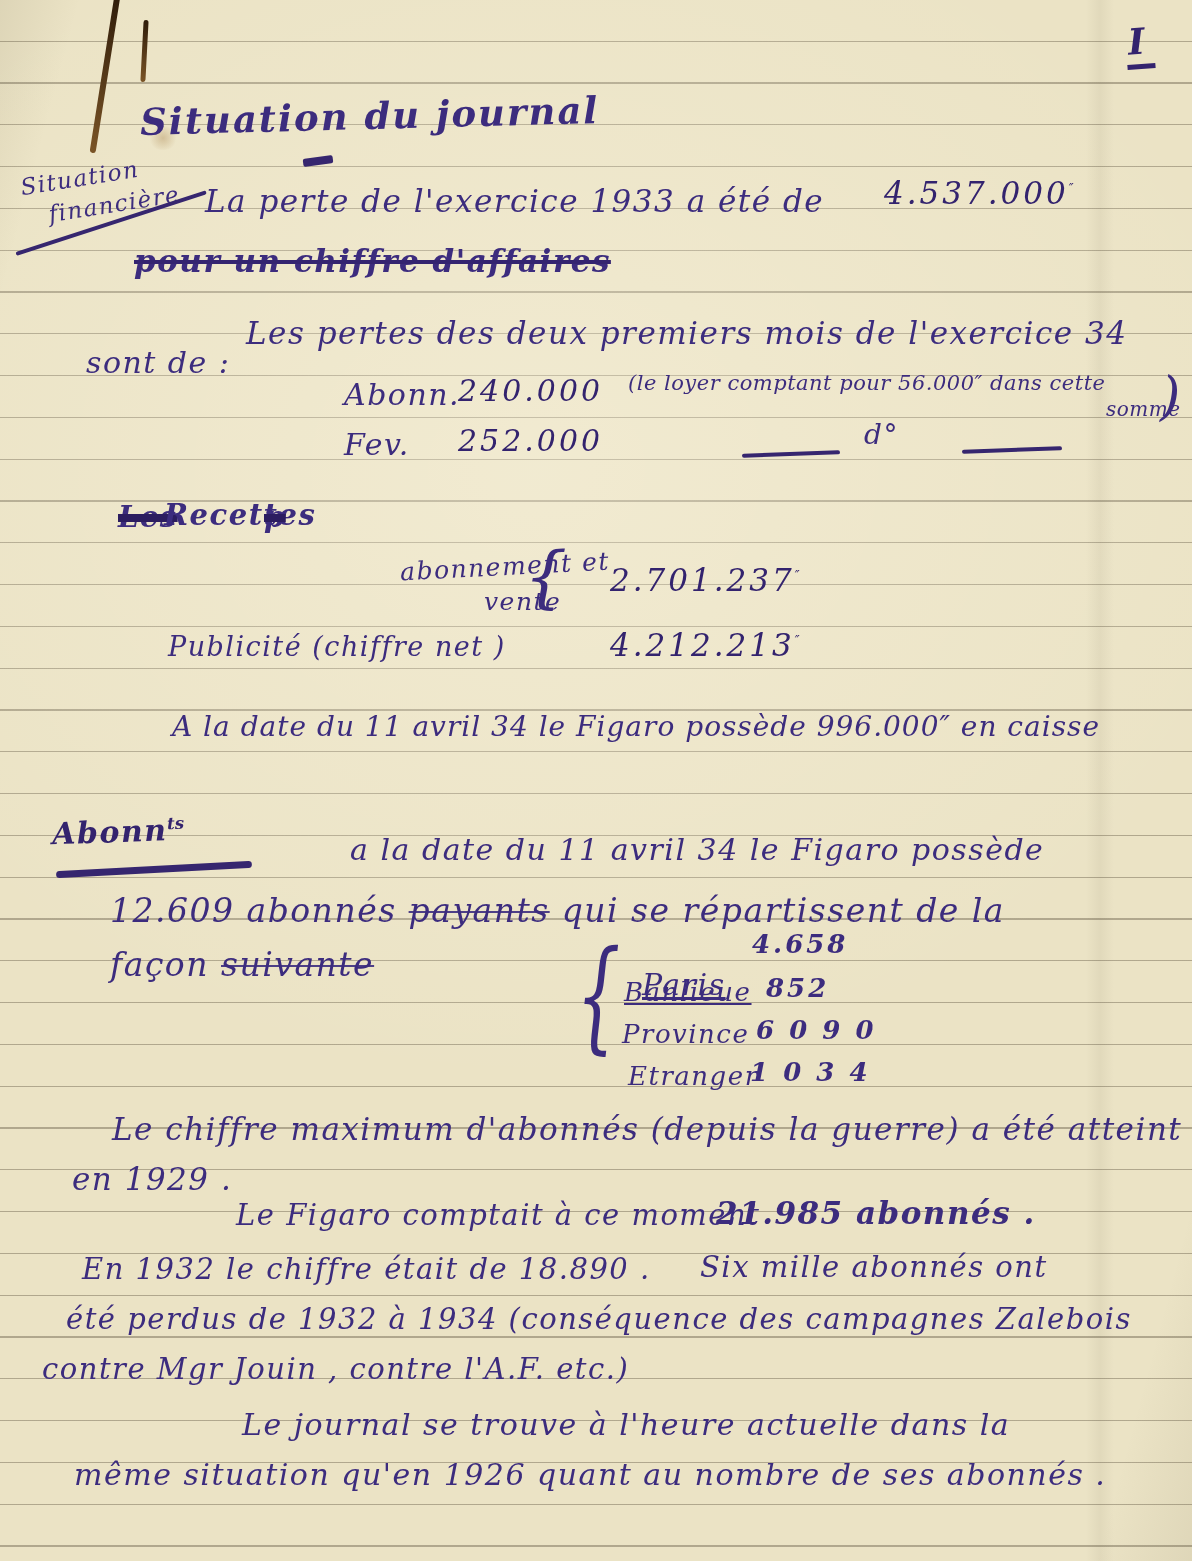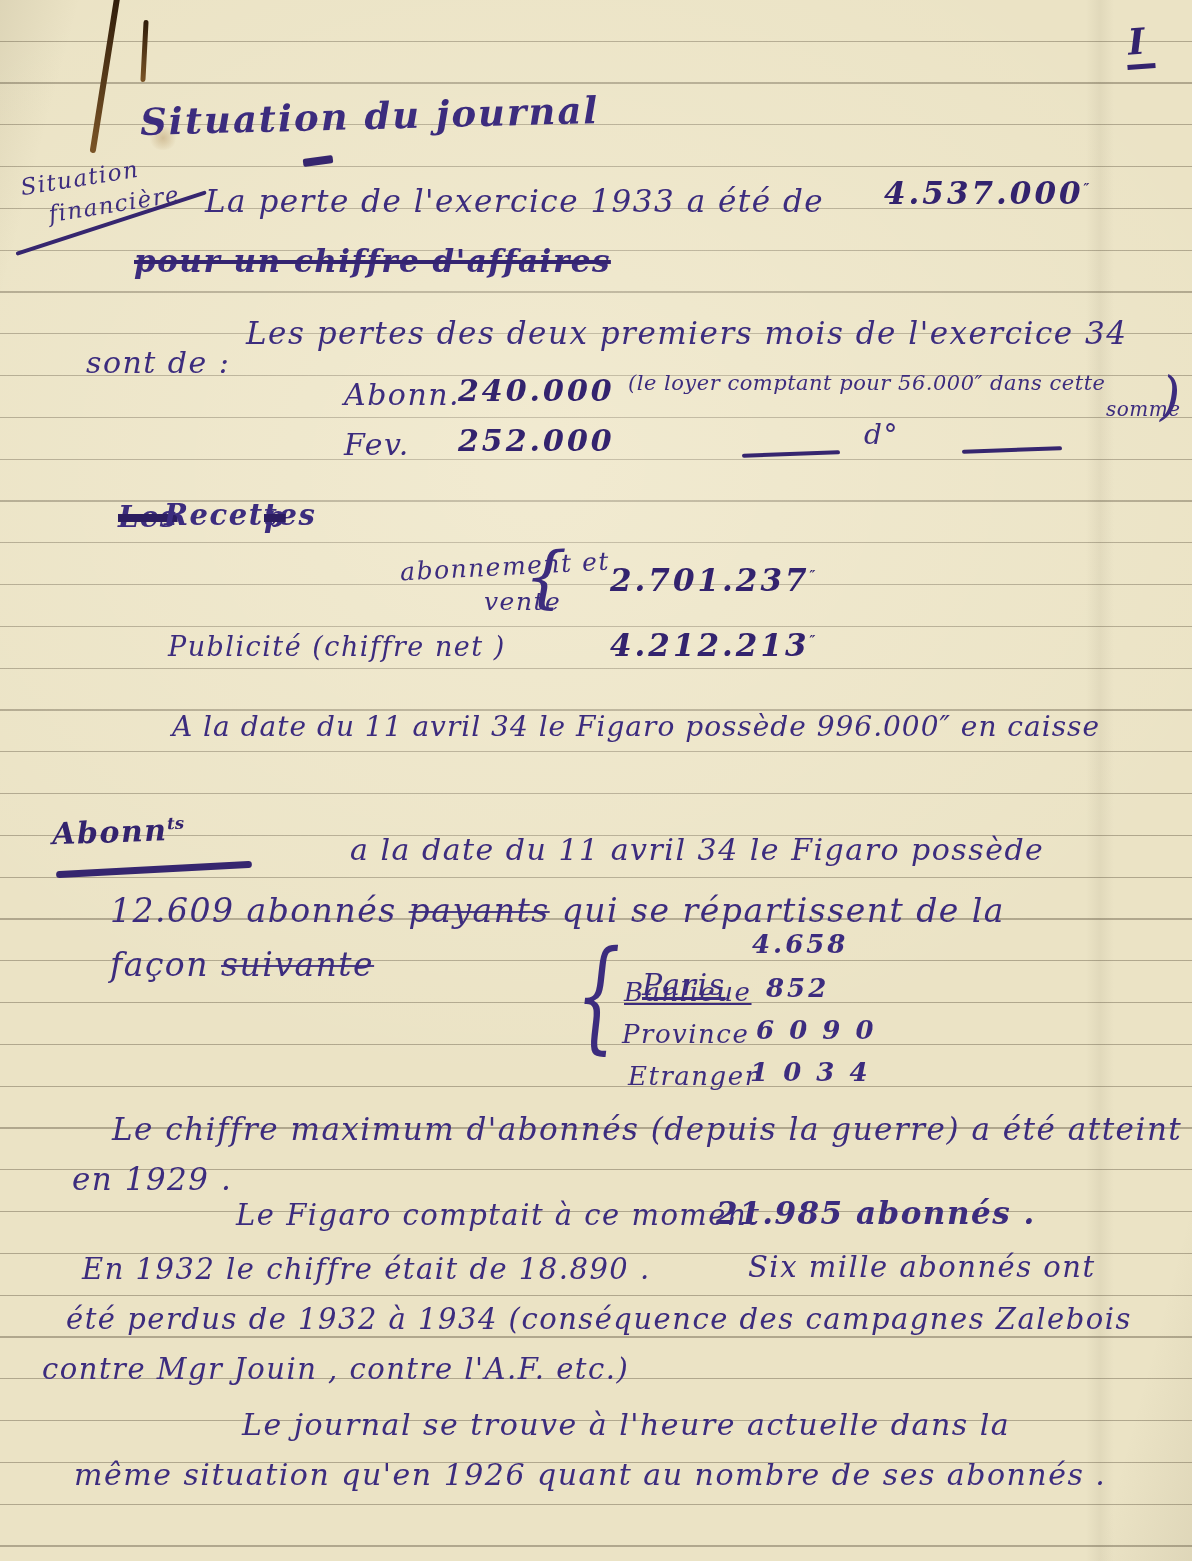--- a/index.html
+++ b/index.html
@@ -10,21 +10,21 @@
       radial-gradient(ellipse 1000px 820px at 45% 30%, rgba(255,250,234,0.32), rgba(255,250,234,0) 75%),
       linear-gradient(105deg, rgba(100,88,60,0.10) 0%, rgba(100,88,60,0) 5%, rgba(100,88,60,0) 94%, rgba(100,88,60,0.09) 100%),
       repeating-linear-gradient(to bottom, rgba(0,0,0,0) 0px, rgba(0,0,0,0) 40.6px, rgba(118,108,86,0.50) 40.6px, rgba(118,108,86,0.50) 41.8px);
     font-family:"DejaVu Serif", serif;
   }
   .hw{
     position:absolute;font-style:italic;color:#3c2c7e;
     white-space:nowrap;letter-spacing:1.5px;line-height:1.1;
   }
   .w600{font-weight:600;}
-  .amount{font-weight:700;letter-spacing:3px;color:#33236e;font-size:31px;}
+  .amount{font-weight:400;letter-spacing:3px;color:#33236e;font-size:31px;}
   sup.fr{font-size:0.42em;vertical-align:super;letter-spacing:0;}
   sup.ab{font-size:0.55em;vertical-align:super;letter-spacing:0;}
   .struck{text-decoration:line-through;text-decoration-thickness:3.5px;text-decoration-color:#342470;}
   .scrib{text-decoration:line-through;text-decoration-thickness:8px;text-decoration-color:#2c1d60;font-weight:700;}
   .bar{text-decoration:line-through;text-decoration-thickness:2px;text-decoration-color:rgba(60,44,126,0.9);}
   .dash{position:absolute;background:#36266f;border-radius:2px;}
   .inkmark{position:absolute;border-radius:3px;background:linear-gradient(to bottom,#2e1c0a,#7a5426);}
   .stain{position:absolute;border-radius:50%;background:radial-gradient(circle, rgba(150,106,44,0.30), rgba(150,106,44,0) 70%);}
   .crease{position:absolute;top:0;height:100%;background:linear-gradient(to right, rgba(90,80,55,0), rgba(90,80,55,0.07), rgba(90,80,55,0));}
   .pageno{font-size:36px;font-weight:700;border-bottom:5px solid #33236e;padding:0 8px 2px 2px;transform:rotate(-4deg);color:#33236e;font-style:italic;}
@@ -103,21 +103,21 @@
   <div class="hw" style="left:628px;top:1062px;font-size:26px;">Etranger</div>
   <div class="hw w600" style="left:750px;top:1058px;font-size:26px;letter-spacing:3px;">1 0 3 4</div>
 
   <div class="hw" style="left:112px;top:1112px;font-size:31px;">Le chiffre maximum d'abonnés (depuis la guerre) a été atteint</div>
   <div class="hw" style="left:72px;top:1162px;font-size:31px;">en 1929 .</div>
 
   <div class="hw" style="left:236px;top:1200px;font-size:29px;">Le Figaro comptait à ce moment</div>
   <div class="hw w600" style="left:716px;top:1196px;font-size:31px;">21.985 abonnés .</div>
 
   <div class="hw" style="left:82px;top:1254px;font-size:29px;">En 1932 le chiffre était de 18.890 .</div>
-  <div class="hw" style="left:700px;top:1252px;font-size:29px;margin-left:48px;">Six mille abonnés ont</div>
+  <div class="hw" style="left:700px;top:1252px;font-size:29px;">Six mille abonnés ont</div>
 
   <div class="hw" style="left:66px;top:1304px;font-size:29px;">été perdus de 1932 à 1934 (conséquence des campagnes Zalebois</div>
   <div class="hw" style="left:42px;top:1354px;font-size:29px;">contre Mgr Jouin , contre l'A.F.   etc.)</div>
 
   <div class="hw" style="left:242px;top:1408px;font-size:30px;">Le journal se trouve à l'heure actuelle dans la</div>
   <div class="hw" style="left:74px;top:1458px;font-size:30px;">même situation qu'en 1926 quant au nombre de ses abonnés .</div>
 
 </div>
 
 </body></html>

